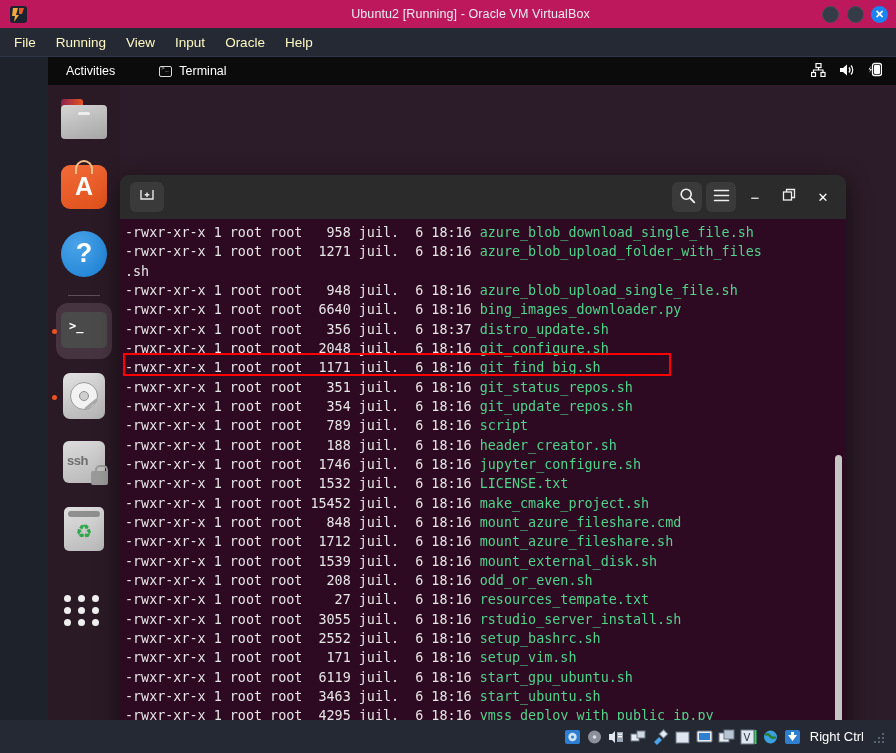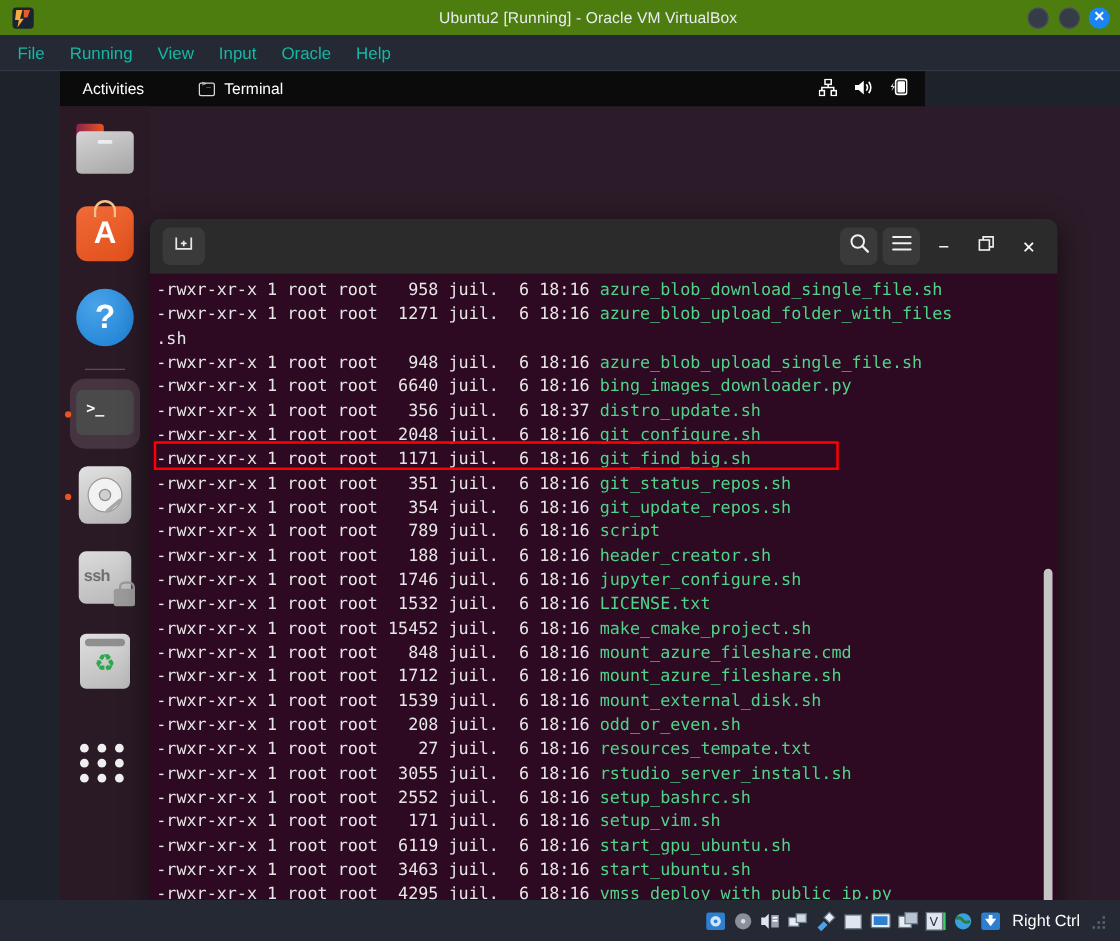--- a/index.html
+++ b/index.html
@@ -8,21 +8,21 @@
     background:#1f232b;
     font-family:"Liberation Sans", sans-serif;
     -webkit-font-smoothing:antialiased;
   }
 
   
   #vbox-window { position:relative; width:896px; height:753px; background:#242933; }
 
   #vbox-titlebar {
     position:absolute; left:0; top:0; width:896px; height:28px;
-    background:#4d7c0f; display:flex; align-items:center;padding-left:45px;
+    background:#be185d; display:flex; align-items:center;padding-left:45px;
   }
   #vbox-app-icon {
     position:absolute; left:8px; top:4px; width:21px; height:21px;
   }
   #vbox-title-text {
     width:100%; text-align:center; color:#e9ecf2;
     font-size:12.5px; letter-spacing:.1px;
   }
   .win-ctrl {
     position:absolute; top:6px; width:17px; height:17px; border-radius:50%;
@@ -33,40 +33,40 @@
     left:871px; background:#1b84f5; display:flex; align-items:center;
     justify-content:center; color:#fff; font-size:11px; font-weight:bold;
     line-height:1; cursor:pointer;
   }
 
   #vbox-menubar {
     position:absolute; left:0; top:28px; width:896px; height:28px;
     background:#242933; display:flex; align-items:center; padding-left:14px;
   }
   #vbox-menubar .mi {
-    color:#14b8a6; font-size:13.5px; margin-right:20px; cursor:pointer;
+    color:#fef9c3; font-size:13.5px; margin-right:20px; cursor:pointer;
   }
 
   #vbox-sep {
     position:absolute; left:0; top:56px; width:896px; height:1px; background:#31384a;
   }
 
   
   #guest-screen {
     position:absolute; left:0; top:57px; width:896px; height:663px;
     background:#1e222a;
   }
   #guest-desktop {
     position:absolute; left:48px; top:28px; width:848px; height:635px;
     background:#2c1b28;
   }
 
   
   #gnome-topbar {
-    position:absolute; left:48px; top:0px; width:692px; height:28px;
+    position:absolute; left:48px; top:0px; width:848px; height:28px;
     background:#0b0b0b; display:flex; align-items:center;
     color:#ffffff; font-size:12.5px;
   }
   #activities-button { margin-left:18px; cursor:pointer; color:#fff; font-size:12.5px; }
   #topbar-app { display:flex; align-items:center; margin-left:44px; cursor:pointer; }
   #topbar-app .tapp-icon {
     width:13px; height:11px; border:1.4px solid #d8d8d8; border-radius:2px;
     margin-right:7px; position:relative;
   }
   #topbar-app .tapp-icon::after{

